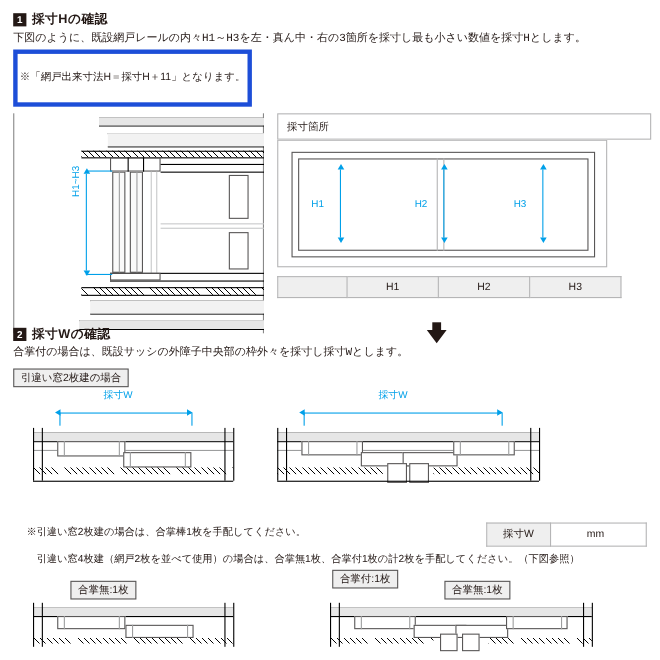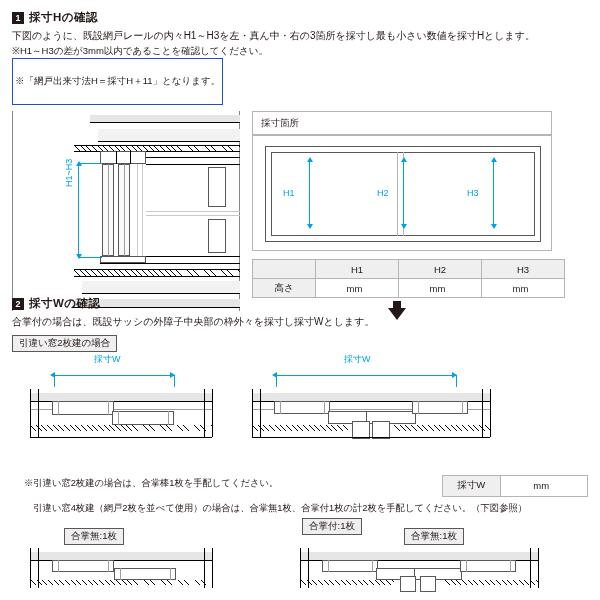--- a/index.html
+++ b/index.html
@@ -43,29 +43,30 @@
   }
   .sec-title {
     font-size: 11.5px;
     font-weight: bold;
     letter-spacing: 0.5px;
   }
   .body-line {
     font-size: 10px;
     line-height: 1.45;
     margin: 0;
+    font-family: Liberation Mono, monospace;
   }
   .note-line {
     font-size: 9.5px;
     line-height: 1.45;
     margin: 0;
   }
   .redbox {
     display: inline-block;
-    border: 1px solid #1d4ed8;
+    border: 4px solid #1d4ed8;
     color: #231815;
     font-size: 9.5px;
     padding: 16px 2px;
     line-height: 1.35;
     margin-top: 1px;
   }
 
   
   .sec1-wrap {
     display: flex;
@@ -187,21 +188,20 @@
 <body>
 
 <div class="page">
 
   
   <div class="sec-head">
     <div class="sec-num">1</div>
     <div class="sec-title">採寸Hの確認</div>
   </div>
   <p class="body-line">下図のように、既設網戸レールの内々H1～H3を左・真ん中・右の3箇所を採寸し最も小さい数値を採寸Hとします。</p>
-  <p class="note-line">※H1～H3の差が3mm以内であることを確認してください。</p>
   <div class="redbox">※「網戸出来寸法H＝採寸H＋11」となります。</div>
 
   <div class="sec1-wrap">
 
     <div class="sec1-left">
       <div class="draw">
 
         <div class="ln vln" style="left:0px; top:0px; height:200px; background:#888;"></div>
         <div class="ln vln" style="left:227px; top:0px; height:200px; background:#888;"></div>
 
@@ -257,21 +257,21 @@
         <div class="arrow-dn" style="left:63.5px; top:143px;"></div>
         <div class="btxt" style="left:52px; top:76px; transform:rotate(-90deg); transform-origin:left top;">H1~H3</div>
 
         <div class="bl blh" style="left:66px; top:52px; width:24px;"></div>
         <div class="bl blh" style="left:66px; top:146px; width:24px;"></div>
       </div>
     </div>
 
     <div class="sec1-right">
 
-      <div class="panel" style="left:4px; top:0px; width:300px; height:24px; border-color:#b5b5b6;">
+      <div class="panel" style="left:4px; top:0px; width:340px; height:24px; border-color:#b5b5b6;">
         <div class="panel-label" style="left:8px; top:5px;">採寸箇所</div>
       </div>
 
       <div class="panel" style="left:4px; top:24px; width:300px; height:116px;">
 
         <div class="box-thin" style="left:12px; top:10px; width:276px; height:96px;"></div>
         <div class="box-thin" style="left:18px; top:16px; width:264px; height:84px;"></div>
         <div class="ln vln" style="left:150px; top:16px; height:84px; background:#b5b5b6;"></div>
         <div class="ln vln" style="left:144px; top:16px; height:84px; background:#b5b5b6;"></div>
 
@@ -291,26 +291,20 @@
         <div class="btxt" style="left:214px; top:52px;">H3</div>
       </div>
 
       <table class="tbl" style="position:absolute; left:4px; top:148px;">
         <tbody>
             <tr>
           <td class="th" style="width:60px;"></td>
           <td class="th" style="width:80px;">H1</td>
           <td class="th" style="width:80px;">H2</td>
           <td class="th" style="width:80px;">H3</td>
-        </tr>
-        <tr>
-          <td class="th">高さ</td>
-          <td class="num">mm</td>
-          <td class="num">mm</td>
-          <td class="num">mm</td>
         </tr>
       </tbody>
         </table>
 
       <div style="position:absolute; left:140px; top:190px; display:flex; flex-direction:column; align-items:center;">
         <div class="big-arrow-stem"></div>
         <div class="big-arrow"></div>
       </div>
 
     </div>

